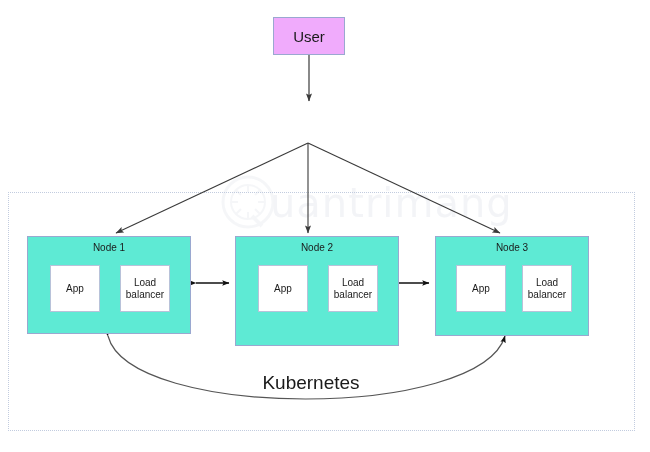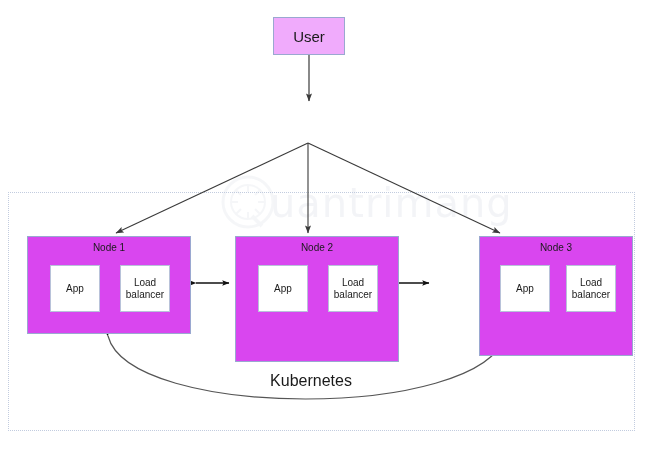--- a/index.html
+++ b/index.html
@@ -22,21 +22,21 @@
     position: absolute;
     left: 0;
     top: 0;
     width: 650px;
     height: 452px;
     pointer-events: none;
   }
   .node-box {
     position: absolute;
     box-sizing: border-box;
-    background: #d946ef;
+    background: #5eead4;
     border: 1px solid #9aa8d0;
   }
   .plain-box {
     position: absolute;
     box-sizing: border-box;
     background: #f0abfc;
     border: 1px solid #9aa8d0;
     display: flex;
     align-items: center;
     justify-content: center;
@@ -145,35 +145,35 @@
   <div class="node-box" style="left:27px; top:236px; width:164px; height:98px;">
     <div class="node-title" style="top:5px; font-size:10px;">Node 1</div>
     <div class="inner-box" style="left:22px; top:28px; width:50px; height:47px; font-size:10px;">
       <span>App</span>
     </div>
     <div class="inner-box" style="left:92px; top:28px; width:50px; height:47px; font-size:10px;">
       <span>Load balancer</span>
     </div>
   </div>
 
-  <div class="node-box" style="left:235px; top:236px; width:164px; height:126px;">
+  <div class="node-box" style="left:235px; top:236px; width:164px; height:110px;">
     <div class="node-title" style="top:5px; font-size:10px;">Node 2</div>
     <div class="inner-box" style="left:22px; top:28px; width:50px; height:47px; font-size:10px;">
       <span>App</span>
     </div>
     <div class="inner-box" style="left:92px; top:28px; width:50px; height:47px; font-size:10px;">
       <span>Load balancer</span>
     </div>
   </div>
 
-  <div class="node-box" style="left:435px; top:236px; width:154px; height:120px;margin-left:44px;">
+  <div class="node-box" style="left:435px; top:236px; width:154px; height:100px;">
     <div class="node-title" style="top:5px; font-size:10px;">Node 3</div>
     <div class="inner-box" style="left:20px; top:28px; width:50px; height:47px; font-size:10px;">
       <span>App</span>
     </div>
     <div class="inner-box" style="left:86px; top:28px; width:50px; height:47px; font-size:10px;">
       <span>Load balancer</span>
     </div>
   </div>
 
-  <div class="cluster-label" style="left:231px; top:372px; width:160px; font-size:16px;">Kubernetes</div>
+  <div class="cluster-label" style="left:231px; top:372px; width:160px; font-size:19px;">Kubernetes</div>
 
 </div>
 
 </body></html>

